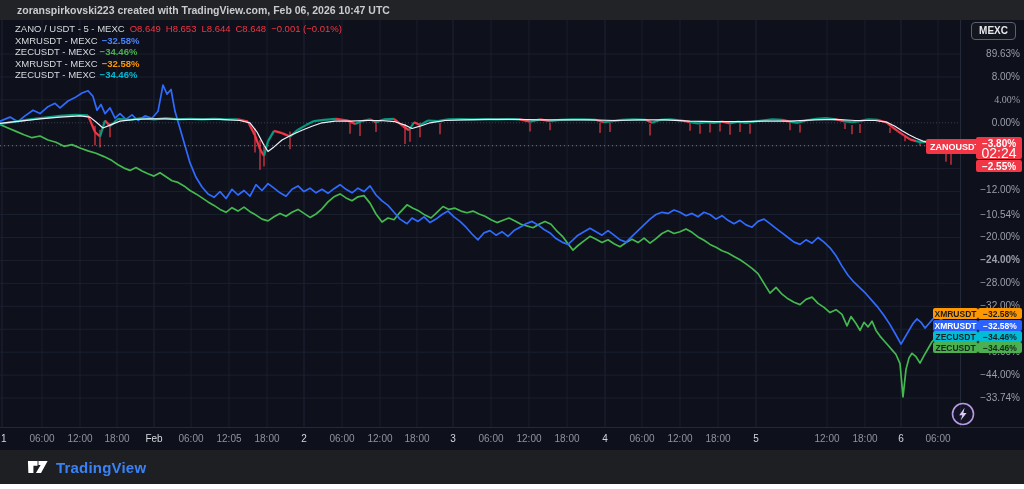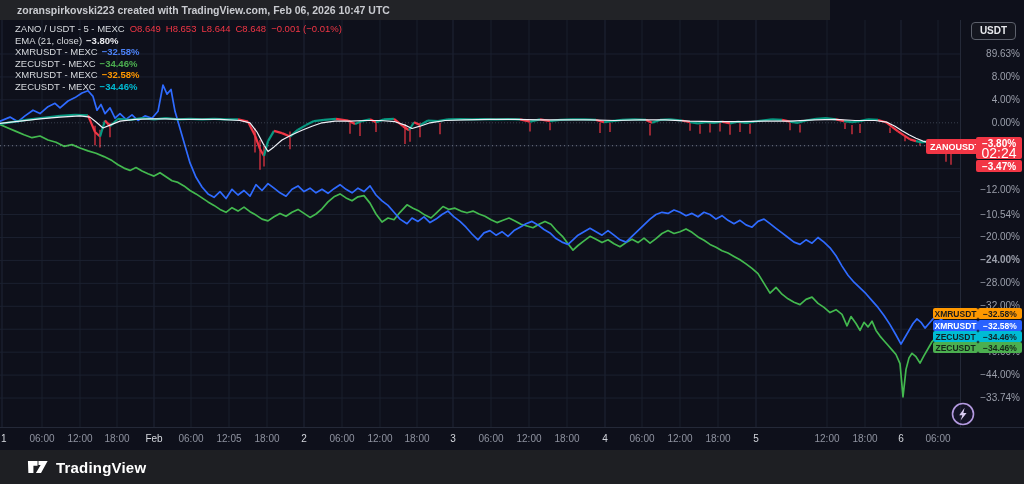--- a/index.html
+++ b/index.html
@@ -1,19 +1,19 @@
 <!DOCTYPE html>
 <html><head>
 <meta charset="utf-8">
 <style>
   html,body{margin:0;padding:0;background:#000;}
   #stage{position:relative;width:1024px;height:489px;background:#0e101b;overflow:hidden;
          font-family:"Liberation Sans","DejaVu Sans",sans-serif;-webkit-font-smoothing:antialiased;}
   
-  #topbar{position:absolute;left:0;top:0;width:830px;height:20px;background:#222327;}
+  #topbar{position:absolute;left:0;top:0;width:1024px;height:20px;background:#222327;}
   #topbar .txt{position:absolute;left:17px;top:0;line-height:20px;font-size:10.5px;font-weight:bold;color:#c9cbd0;}
   
   #plot{position:absolute;left:0;top:20px;width:960px;height:407px;}
   
   #legend{position:absolute;left:15px;top:23px;z-index:4;}
   .lg-row{height:11.6px;line-height:11.6px;font-size:9.5px;color:#d6d9dd;white-space:nowrap;}
   .lg-val{font-weight:bold;padding-left:4px;}
   
   #raxis{position:absolute;left:960px;top:20px;width:64px;height:407px;border-left:1px solid #242938;}
   .axis-label{position:absolute;right:5px;font-size:10px;color:#9b9fab;z-index:1;white-space:nowrap;}
@@ -22,21 +22,21 @@
   
   #taxis{position:absolute;left:0;top:427px;width:1024px;height:23px;border-top:1px solid #242938;}
   .xtick{position:absolute;top:5px;font-size:10px;color:#8f93a0;width:44px;text-align:center;white-space:nowrap;}
   .xtick.major{color:#d4d7dd;}
   
   .tagbox{position:absolute;border-radius:2px;font-weight:bold;display:flex;align-items:center;
           justify-content:center;z-index:3;white-space:nowrap;}
   
   #footer{position:absolute;left:0;top:450px;width:1024px;height:34px;background:#1e1f23;}
   #tv-logo{position:absolute;left:27px;top:6px;display:flex;align-items:center;gap:7px;}
-  #tv-logo .brand{color:#ffffff;font-size:15px;font-weight:bold;letter-spacing:.2px;}
+  #tv-logo .brand{color:#3b82f6;font-size:15px;font-weight:bold;letter-spacing:.2px;}
   #whitestrip{position:absolute;left:0;top:484px;width:1024px;height:5px;background:#ffffff;}
   #flash-btn{position:absolute;left:950px;top:401px;width:26px;height:26px;z-index:4;}
 </style>
 </head>
 <body>
 
 <div id="stage">
 
   <div id="topbar">
     <span class="txt">zoranspirkovski223 created with TradingView.com, Feb 06, 2026 10:47 UTC</span>
@@ -230,32 +230,31 @@
         <line x1="940" y1="126.8828" x2="945" y2="128.603" stroke="#f23645" stroke-width="2.2"></line>
         <line x1="945" y1="128.603" x2="950" y2="126.3094" stroke="#089981" stroke-width="2.2"></line>
         <line x1="950" y1="126.3094" x2="955" y2="124.58919999999999" stroke="#089981" stroke-width="2.2"></line>
         <polyline points="0,103.4 20,101.1 40,98.8 60,97.1 80,95.9 90,97.1 97,102.8 103,108.0 110,105.1 120,101.1 135,99.4 150,98.8 165,98.8 180,99.4 200,99.4 220,99.4 240,100.5 250,102.8 257,112.0 263,123.4 268,131.5 274,126.9 282,120.0 292,114.8 302,110.3 312,106.2 322,102.8 335,101.1 350,101.1 365,100.5 380,100.5 395,101.7 405,105.1 412,108.5 420,106.2 430,102.8 445,100.5 465,99.9 490,99.4 515,99.4 540,99.9 565,99.9 590,99.9 615,100.5 640,99.9 665,99.9 690,101.1 715,101.7 740,101.7 765,101.1 790,101.1 815,99.9 835,99.4 855,100.5 875,100.5 887,102.2 895,106.2 902,110.8 909,114.8 916,118.3 923,121.1 930,122.9 938,124.6 946,125.7 958,126.8" fill="none" stroke="#eef1f7" stroke-width="1.2" stroke-linejoin="round" stroke-linecap="round"></polyline>
         <line x1="0" y1="125.73599999999999" x2="960" y2="125.73599999999999" stroke="#9296a2" stroke-width="1" stroke-dasharray="1,3" opacity="0.75"></line>
       </svg>
   </div>
 
   <div id="legend">
       <div class="lg-row"><span style="color: rgb(214, 217, 221);">ZANO / USDT - 5 - MEXC</span><span style="color: rgb(242, 54, 69); padding-left: 5px;">O8.649</span><span style="color: rgb(242, 54, 69); padding-left: 5px;">H8.653</span><span style="color: rgb(242, 54, 69); padding-left: 5px;">L8.644</span><span style="color: rgb(242, 54, 69); padding-left: 5px;">C8.648</span><span style="color: rgb(242, 54, 69); padding-left: 5px;">−0.001 (−0.01%)</span></div>
-      <div class="lg-row"><span>EMA (21, close)</span><span class="lg-val" style="color: rgb(232, 233, 237);">−3.80%</span></div>
       <div class="lg-row"><span>XMRUSDT - MEXC</span><span class="lg-val" style="color: rgb(76, 130, 247);">−32.58%</span></div>
       <div class="lg-row"><span>ZECUSDT - MEXC</span><span class="lg-val" style="color: rgb(76, 175, 80);">−34.46%</span></div>
       <div class="lg-row"><span>XMRUSDT - MEXC</span><span class="lg-val" style="color: rgb(255, 152, 0);">−32.58%</span></div>
       <div class="lg-row"><span>ZECUSDT - MEXC</span><span class="lg-val" style="color: rgb(0, 188, 212);">−34.46%</span></div>
     </div>
 
   <div id="raxis">
-    <div id="usdt-btn">USDT</div>
+    <div id="usdt-btn">MEXC</div>
   <div class="axis-label" style="top: 28px;">89.63%</div>
       <div class="axis-label" style="top: 51px;">8.00%</div>
-      <div class="axis-label" style="top: 74px;">4.00%</div>
+      <div class="axis-label" style="top: 74px; font-family: Liberation Serif, serif;">4.00%</div>
       <div class="axis-label" style="top: 97px;">0.00%</div>
       <div class="axis-label" style="top: 120px;">−4.00%</div>
       <div class="axis-label" style="top: 143px;">−8.00%</div>
       <div class="axis-label" style="top: 164px;">−12.00%</div>
       <div class="axis-label" style="top: 189px;">−10.54%</div>
       <div class="axis-label" style="top: 211px;">−20.00%</div>
       <div class="axis-label" style="top: 234px; font-weight: bold;">−24.00%</div>
       <div class="axis-label" style="top: 257px;">−28.00%</div>
       <div class="axis-label" style="top: 280px;">−32.00%</div>
       <div class="axis-label" style="top: 303px;">−36.00%</div>
@@ -293,21 +292,21 @@
     </div>
 
   <div id="float-labels">
       <div class="tagbox" style="left: 926px; top: 139px; height: 15px; background: rgb(242, 54, 69); color: rgb(255, 255, 255); font-size: 9px; padding: 0px 4px;">ZANOUSDT</div>
       <div class="tagbox" style="left: 976px; top: 137px; width: 38px; height: 22px; background: rgb(242, 54, 69); color: rgb(255, 255, 255); font-size: 9px; padding: 0px 4px;">
         <div style="text-align:center;line-height:11px;">
           <div style="font-size:10px;">−3.80%</div>
           <div style="font-size:14px;font-weight:normal;line-height:9px;">02:24</div>
         </div>
       </div>
-      <div class="tagbox" style="left: 976px; top: 160px; width: 38px; height: 12px; background: rgb(242, 54, 69); color: rgb(255, 255, 255); font-size: 10px; padding: 0px 4px;">−3.47%</div>
+      <div class="tagbox" style="left: 976px; top: 160px; width: 38px; height: 12px; background: rgb(242, 54, 69); color: rgb(255, 255, 255); font-size: 10px; padding: 0px 4px;">−2.55%</div>
       <div class="tagbox" style="left: 933px; top: 308px; width: 37px; height: 11px; background: rgb(255, 152, 0); color: rgb(27, 27, 27); font-size: 8.5px; padding: 0px 4px;">XMRUSDT</div>
       <div class="tagbox" style="left: 978px; top: 308px; width: 36px; height: 11px; background: rgb(255, 152, 0); color: rgb(27, 27, 27); font-size: 8.5px; padding: 0px 4px;">−32.58%</div>
       <div class="tagbox" style="left: 933px; top: 320px; width: 37px; height: 11px; background: rgb(41, 98, 255); color: rgb(255, 255, 255); font-size: 8.5px; padding: 0px 4px;">XMRUSDT</div>
       <div class="tagbox" style="left: 978px; top: 320px; width: 36px; height: 11px; background: rgb(41, 98, 255); color: rgb(255, 255, 255); font-size: 8.5px; padding: 0px 4px;">−32.58%</div>
       <div class="tagbox" style="left: 933px; top: 331px; width: 37px; height: 11px; background: rgb(0, 188, 212); color: rgb(18, 34, 38); font-size: 8.5px; padding: 0px 4px;">ZECUSDT</div>
       <div class="tagbox" style="left: 978px; top: 331px; width: 36px; height: 11px; background: rgb(0, 188, 212); color: rgb(18, 34, 38); font-size: 8.5px; padding: 0px 4px;">−34.46%</div>
       <div class="tagbox" style="left: 933px; top: 342px; width: 37px; height: 11px; background: rgb(76, 175, 80); color: rgb(21, 39, 26); font-size: 8.5px; padding: 0px 4px;">ZECUSDT</div>
       <div class="tagbox" style="left: 978px; top: 342px; width: 36px; height: 11px; background: rgb(76, 175, 80); color: rgb(21, 39, 26); font-size: 8.5px; padding: 0px 4px;">−34.46%</div>
     </div>
 

